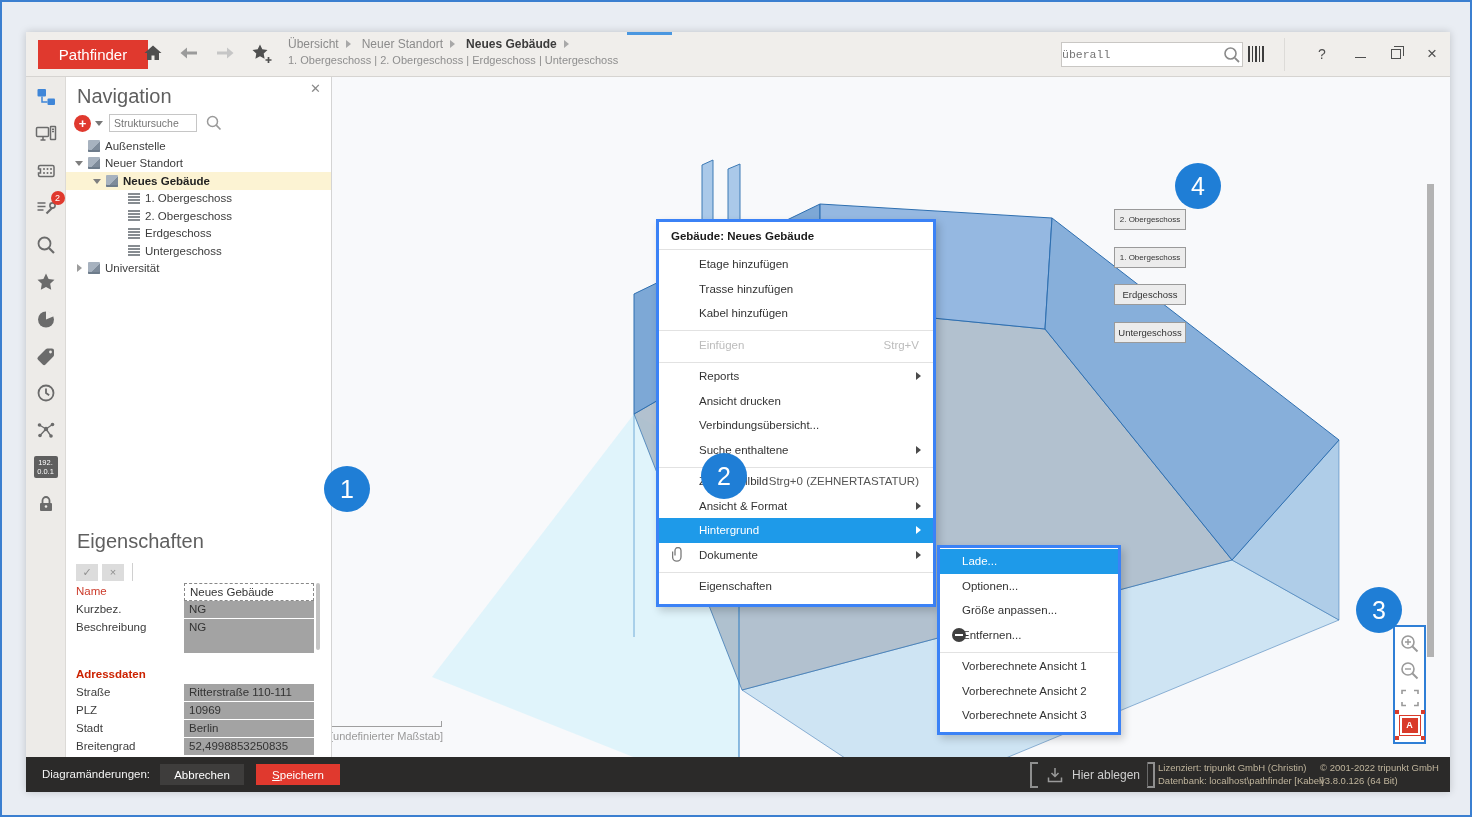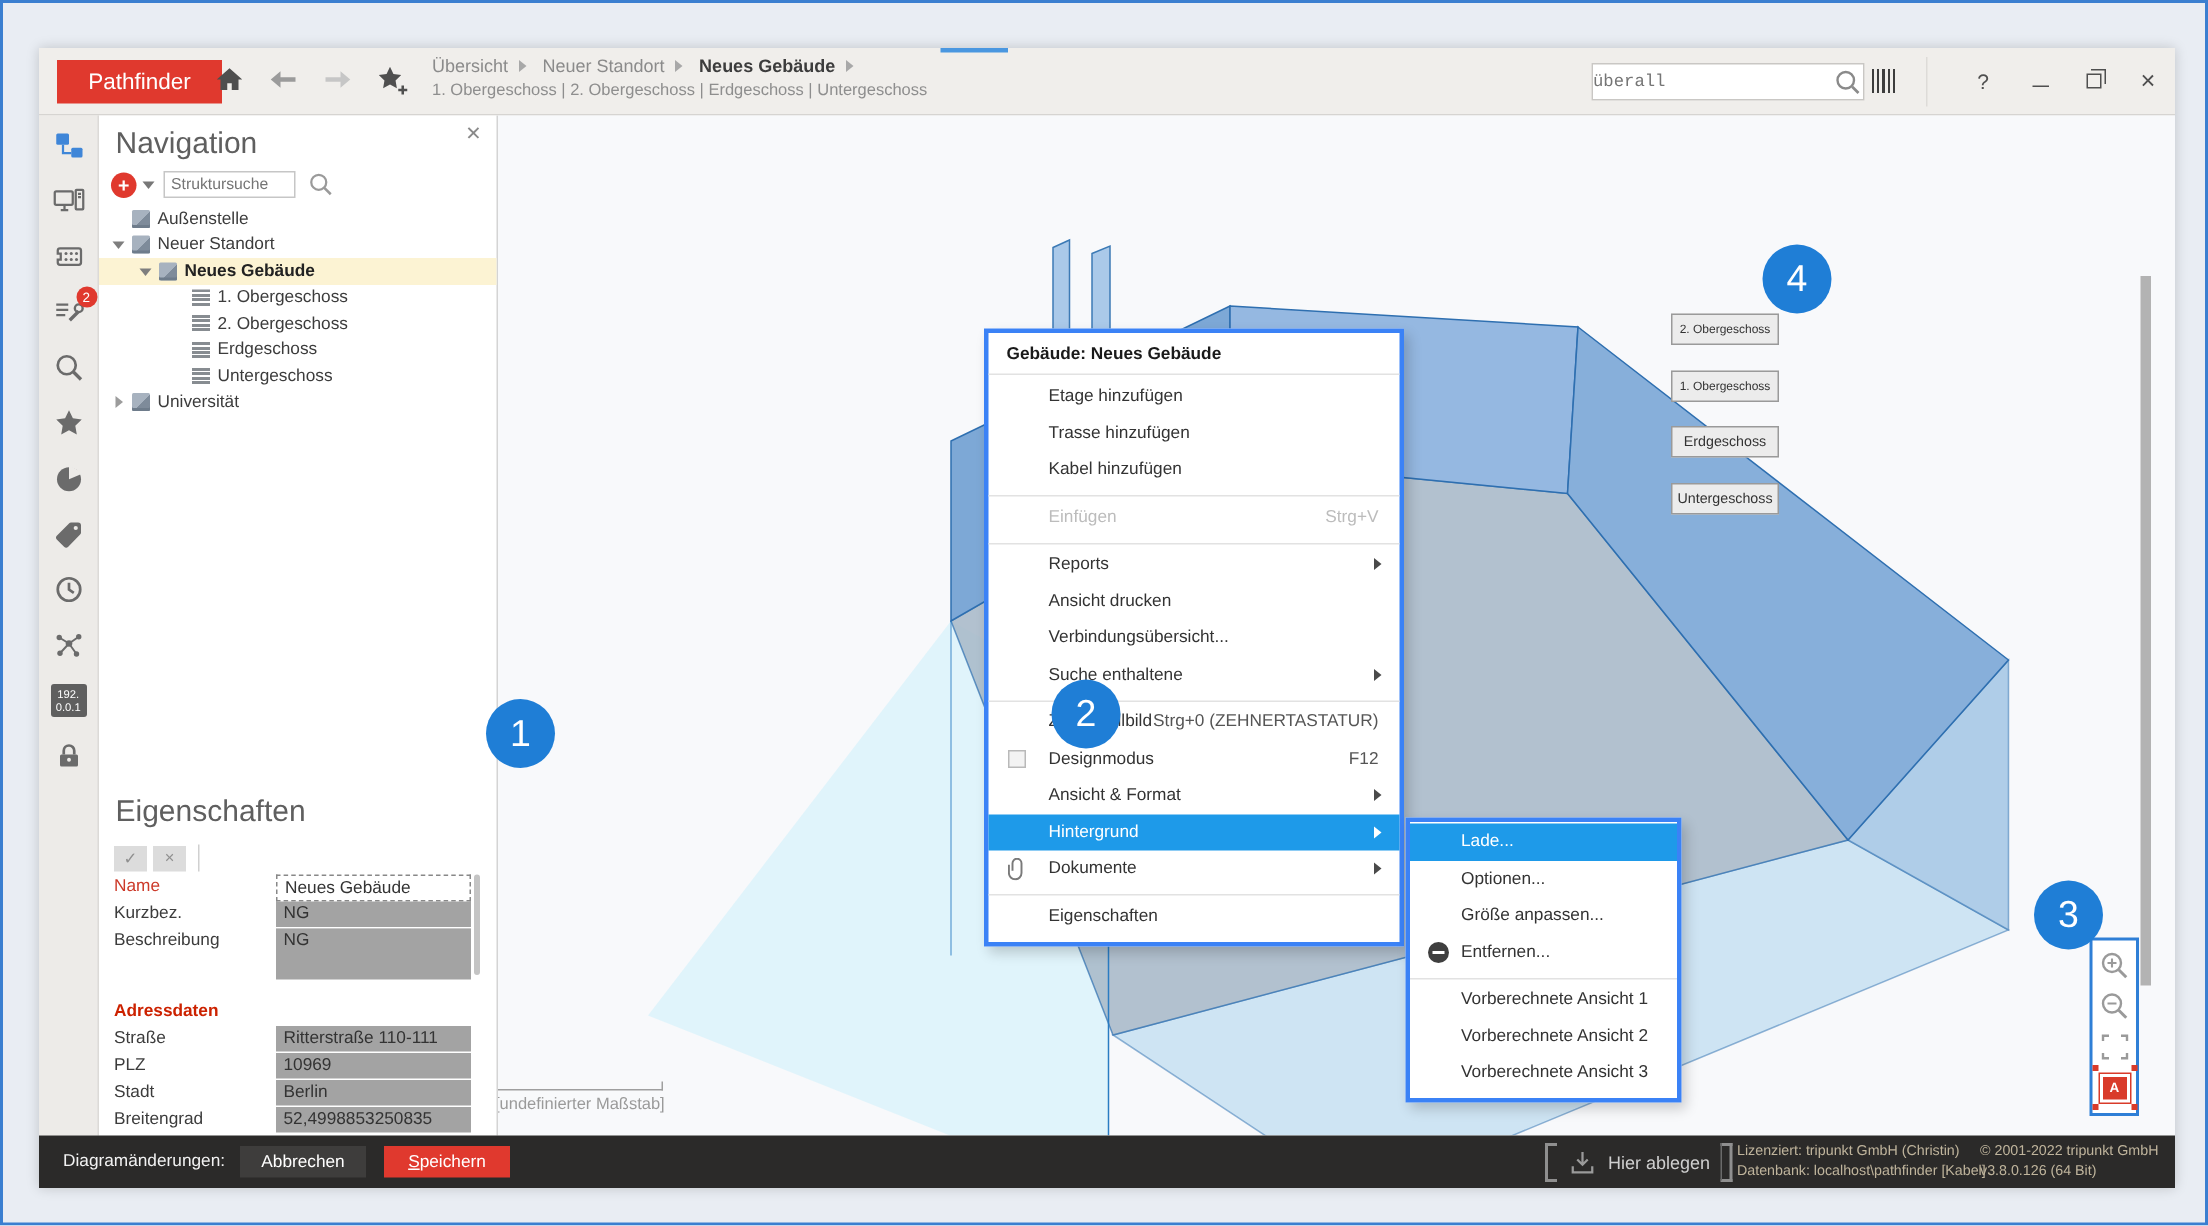--- a/index.html
+++ b/index.html
@@ -101,21 +101,21 @@
   .ztA i{position:absolute;width:4px;height:4px;background:#d93b2a}
   .ztA i:nth-child(1){left:-4px;top:-4px}.ztA i:nth-child(2){right:-4px;top:-4px}
   .ztA i:nth-child(3){left:-4px;bottom:-4px}.ztA i:nth-child(4){right:-4px;bottom:-4px}
 
   
   .menu{position:absolute;background:#fff;border:3px solid #3b82f6;box-shadow:3px 4px 8px rgba(0,0,0,.18);z-index:30}
   .context-menu{left:324px;top:142px;width:280px;padding-bottom:5px}
   .submenu{left:605px;top:468px;width:184px;padding:1px 0 4px}
   .menu-header{font-weight:bold;font-size:11.5px;color:#1a1a1a;padding:8px 12px 7px;border-bottom:1px solid #e2e2e2;margin-bottom:2px}
   .menu-item{position:relative;height:24.5px;display:flex;align-items:center;padding:0 14px 0 40px;font-size:11.5px;color:#333;cursor:pointer}
-  .submenu .menu-item{padding-left:34px}
+  .submenu .menu-item{padding-left:22px}
   .menu-item.sep{height:7px;padding:0;cursor:default}
   .menu-item.sep::after{content:"";display:block;height:1px;background:#e2e2e2;width:100%;margin-top:3px}
   .mi-shortcut{margin-left:auto;color:#555}
   .menu-item.disabled .mi-label,.menu-item.disabled .mi-shortcut{color:#bcbcbc}
   .menu-item.highlight{background:#1e9ae9}
   .menu-item.highlight .mi-label{color:#fff}
   .mi-arrow{display:none}
   .menu-item.has-sub .mi-arrow{display:block;position:absolute;right:8px;top:50%;margin-top:-4px;width:0;height:0;
        border:4px solid transparent;border-left:5px solid #4a4a4a}
   .menu-item.highlight.has-sub .mi-arrow{border-left-color:#fff}
@@ -601,29 +601,20 @@
     <span class="mi-gutter">
       
       
       
     </span>
     <span class="mi-label">Zoom Vollbild</span>
     <span class="mi-shortcut">Strg+0 (ZEHNERTASTATUR)</span>
 
   </div>
 
-  <div class="menu-item" data-icon="design">
-    <span class="mi-gutter">
-
-      <span class="mi-ico ico-design"></span>
-    </span>
-    <span class="mi-label">Designmodus</span>
-    <span class="mi-shortcut">F12</span>
-
-  </div>
 
   <div class="menu-item has-sub">
     <span class="mi-gutter">
       
       
       
     </span>
     <span class="mi-label">Ansicht &amp; Format</span>
     <span class="mi-shortcut"></span>
     <span class="mi-arrow"></span>

